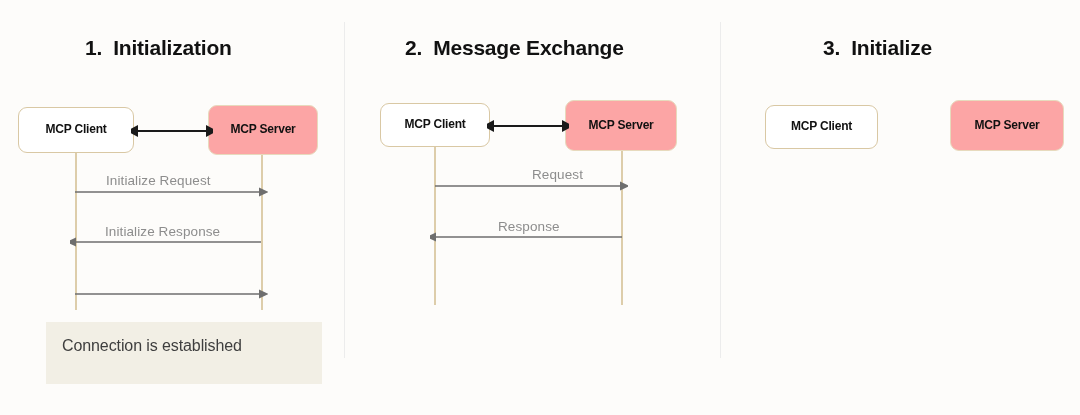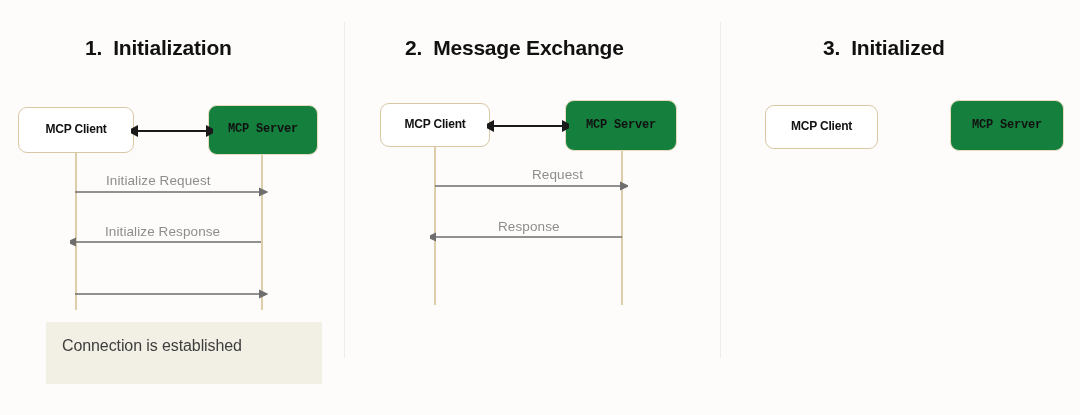--- a/index.html
+++ b/index.html
@@ -60,23 +60,22 @@
     color: #111111;
     line-height: 1.12;
     letter-spacing: -0.2px;
     padding: 0 8px;
   }
   .node.client {
     background: #ffffff;
     border: 1.6px solid #d9c8a4;
   }
   .node.server {
-    background: #15803d;
+    background: #fca5a5;
     border: 1.6px solid #e7dabd;
-    font-family: Liberation Mono, monospace;
   }
 
   
   #p1-client { left: 18px;  top: 107px; width: 116px; height: 46px; }
   #p1-server { left: 208px; top: 105px; width: 110px; height: 50px; }
   
   #p2-client { left: 380px; top: 103px; width: 110px; height: 44px; }
   #p2-server { left: 565px; top: 100px; width: 112px; height: 51px; }
   
   #p3-client { left: 765px; top: 105px; width: 113px; height: 44px; }
@@ -204,21 +203,21 @@
     <line x1="5" y1="6" x2="190" y2="6" stroke="#6e6e6e" stroke-width="1.5" marker-end="url(#mR1)"></line>
   </svg>
 
   <div class="msg-label" style="left:498px; top:219px;">Response</div>
   <svg class="msg" style="left:430px; top:231px;" width="198" height="12">
     <line x1="6" y1="6" x2="192" y2="6" stroke="#6e6e6e" stroke-width="1.5" marker-start="url(#mL1)"></line>
   </svg>
 
   <div class="panel-title" id="title-3">
     <span class="num">3.</span>
-    <span class="txt">Initialized</span>
+    <span class="txt">Initialize</span>
   </div>
 
   <div class="node client" id="p3-client">
     <span>MCP Client</span>
   </div>
   <div class="node server" id="p3-server">
     <span>MCP Server</span>
   </div>
 
 </div>

